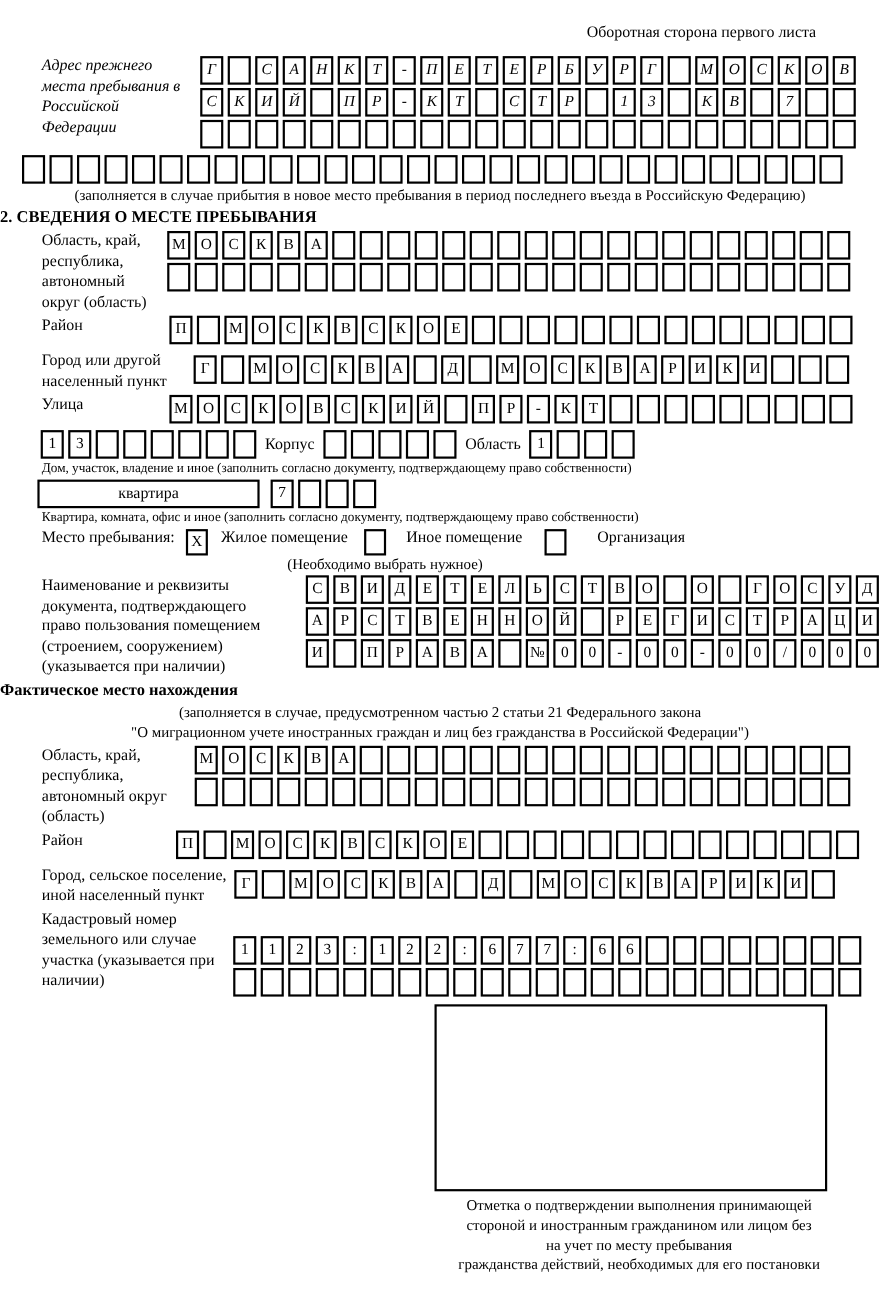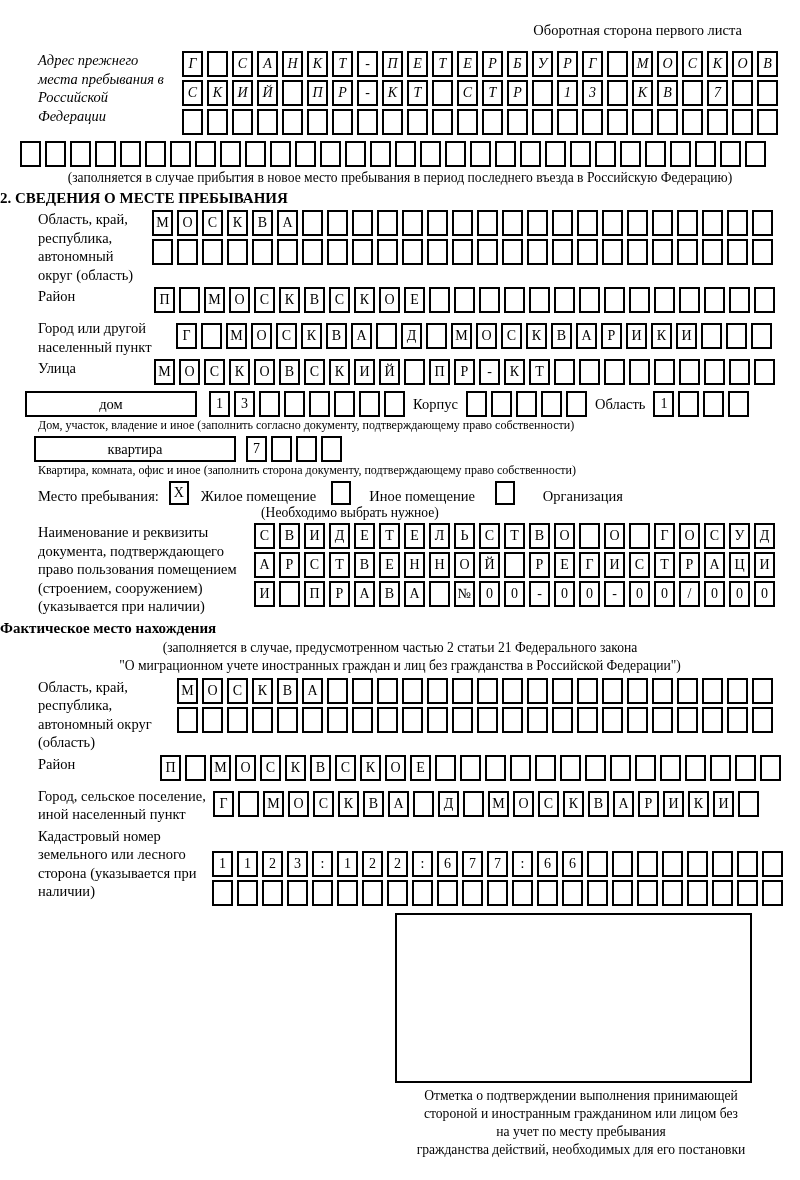--- a/index.html
+++ b/index.html
@@ -40,21 +40,21 @@
   .w-doc  { width:200px; } .ml-doc  { margin-left:16px; }
   .w-obl3 { width:125px; } .ml-obl3 { margin-left:14px; }
   .w-rai3 { width:96px; }  .ml-rai3 { margin-left:26px; }
   .w-gor3 { width:175px; } .ml-gor3 { margin-left:0px; }
   .w-kad  { width:160px; } .ml-kad  { margin-left:14px; }
   .cells-offset { margin-top:24px; }
   .fullrow { margin-left:20px; }
   .domrow { margin-left:25px; display:flex; align-items:center; }
   .domrow .inlinelbl { margin:0 8px; }
   .kvrow { margin-left:34px; display:flex; align-items:center; }
-  .mestorow { margin-left:38px; display:flex; align-items:flex-end; margin-top:2px; }
+  .mestorow { margin-left:38px; display:flex; align-items:flex-start; margin-top:2px; }
   .mesto-note { text-align:center; margin-right:100px; font-size:13.6px; margin-bottom:2px; }
   .stampbox { margin:4px 0 0 395px; width:357px; height:170px; border:2.5px solid #000; }
   .stampcap { width:382px; margin:4px 0 0 390px; text-align:center; font-size:13.6px; line-height:18px; }
 </style>
 </head>
 <body>
 
 <div>
 
   <div class="corner">Оборотная сторона первого листа</div>
@@ -324,21 +324,20 @@
         <span class="cb"></span>
         <span class="cb"></span>
         <span class="cb"></span>
         <span class="cb"></span>
         <span class="cb"></span>
         <span class="cb"></span>
       </div>
   </div>
 
   <div class="domrow">
-    <div class="widebox" style="width:172px;">дом</div>
     <div class="cellrow" style="margin-left:12px; margin-bottom:0;">
         <span class="cb">1</span>
         <span class="cb">3</span>
         <span class="cb"></span>
         <span class="cb"></span>
         <span class="cb"></span>
         <span class="cb"></span>
         <span class="cb"></span>
         <span class="cb"></span>
       </div>
@@ -362,34 +361,34 @@
 
   <div class="kvrow">
     <div class="widebox" style="width:202px;font-family:Liberation Serif, serif;">квартира</div>
     <div class="cellrow" style="margin-left:10px; margin-bottom:0;">
         <span class="cb">7</span>
         <span class="cb"></span>
         <span class="cb"></span>
         <span class="cb"></span>
       </div>
   </div>
-  <div class="caption">Квартира, комната, офис и иное (заполнить сторона документу, подтверждающему право собственности)</div>
+  <div class="caption">Квартира, комната, офис и иное (заполнить согласно документу, подтверждающему право собственности)</div>
 
   <div class="mestorow">
     <span>Место пребывания:</span>
     <span class="chk" style="margin-left:10px;">X</span>
     <span style="margin-left:12px;">Жилое помещение</span>
     <span class="chk" style="margin-left:15px;"></span>
     <span style="margin-left:18px;">Иное помещение</span>
     <span class="chk" style="margin-left:20px;"></span>
     <span style="margin-left:28px;">Организация</span>
   </div>
   <div class="mesto-note">(Необходимо выбрать нужное)</div>
 
-  <div class="field" style="margin-top:2px;">
+  <div class="field" style="margin-top:2px;gap:24px;">
     <div class="lbl w-doc">Наименование и реквизиты документа, подтверждающего право пользования помещением (строением, сооружением) (указывается при наличии)</div>
     <div class="cellcol ml-doc">
       <div class="cellrow">
           <span class="cb">С</span>
           <span class="cb">В</span>
           <span class="cb">И</span>
           <span class="cb">Д</span>
           <span class="cb">Е</span>
           <span class="cb">Т</span>
           <span class="cb">Е</span>
@@ -572,21 +571,21 @@
         <span class="cb">А</span>
         <span class="cb">Р</span>
         <span class="cb">И</span>
         <span class="cb">К</span>
         <span class="cb">И</span>
         <span class="cb"></span>
       </div>
   </div>
 
   <div class="field">
-    <div class="lbl w-kad">Кадастровый номер земельного или лесного сторона (указывается при наличии)</div>
+    <div class="lbl w-kad">Кадастровый номер земельного или случае участка (указывается при наличии)</div>
     <div class="cellcol ml-kad cells-offset">
       <div class="cellrow">
           <span class="cb">1</span>
           <span class="cb">1</span>
           <span class="cb">2</span>
           <span class="cb">3</span>
           <span class="cb">:</span>
           <span class="cb">1</span>
           <span class="cb">2</span>
           <span class="cb">2</span>

